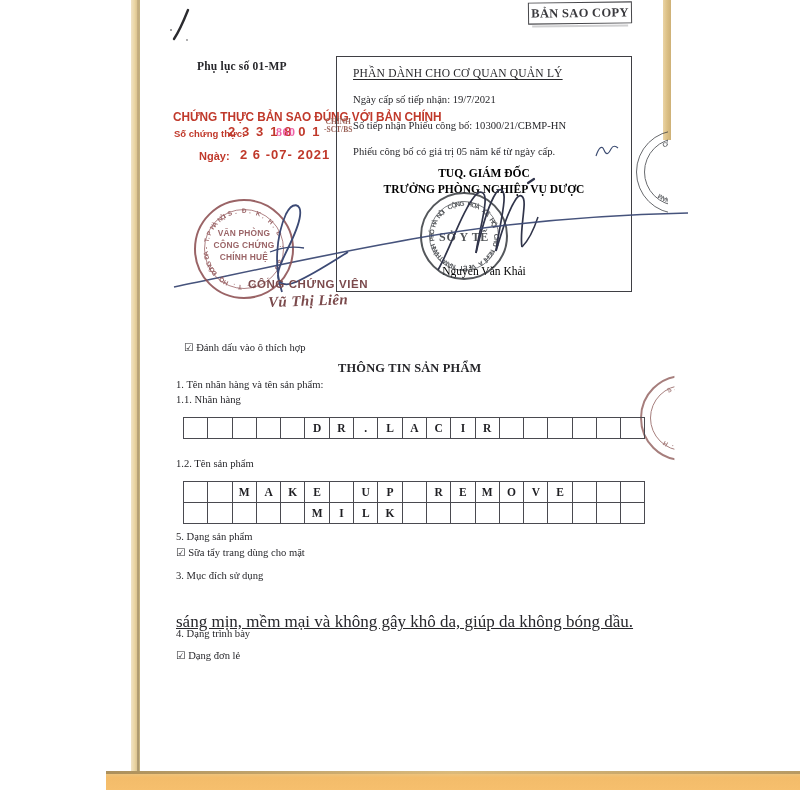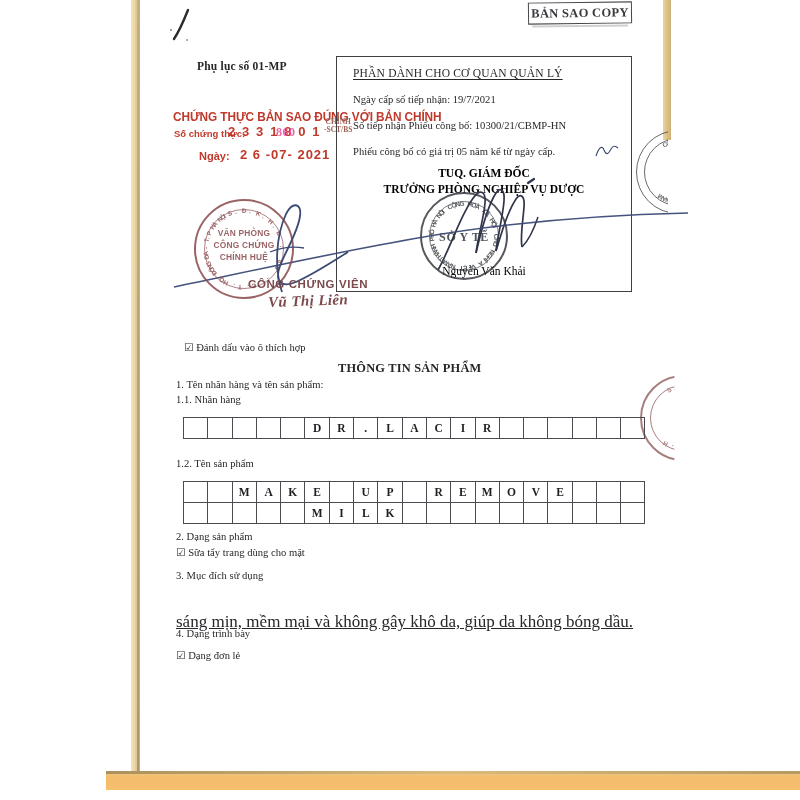--- a/index.html
+++ b/index.html
@@ -521,21 +521,21 @@
       <div class="cell"></div>
       <div class="cell"></div>
       <div class="cell"></div>
       <div class="cell"></div>
       <div class="cell"></div>
       <div class="cell"></div>
       <div class="cell"></div>
       <div class="cell"></div>
     </div>
 
-  <div class="t" id="s2">2. Dạng sản phẩm</div>
+  <div class="t" id="s2">5. Dạng sản phẩm</div>
   <div class="t" id="s2-opt">
     <span class="cbox">☑</span>
     <span>Sữa tẩy trang dùng cho mặt</span>
   </div>
 
   <div class="t" id="s3">3. Mục đích sử dụng</div>
   <div class="t" id="s3-p2">sáng mịn, mềm mại và không gây khô da, giúp da không bóng dầu.</div>
 
   <div class="t" id="s4">4. Dạng trình bày</div>
   <div class="t" id="s4-opt">

